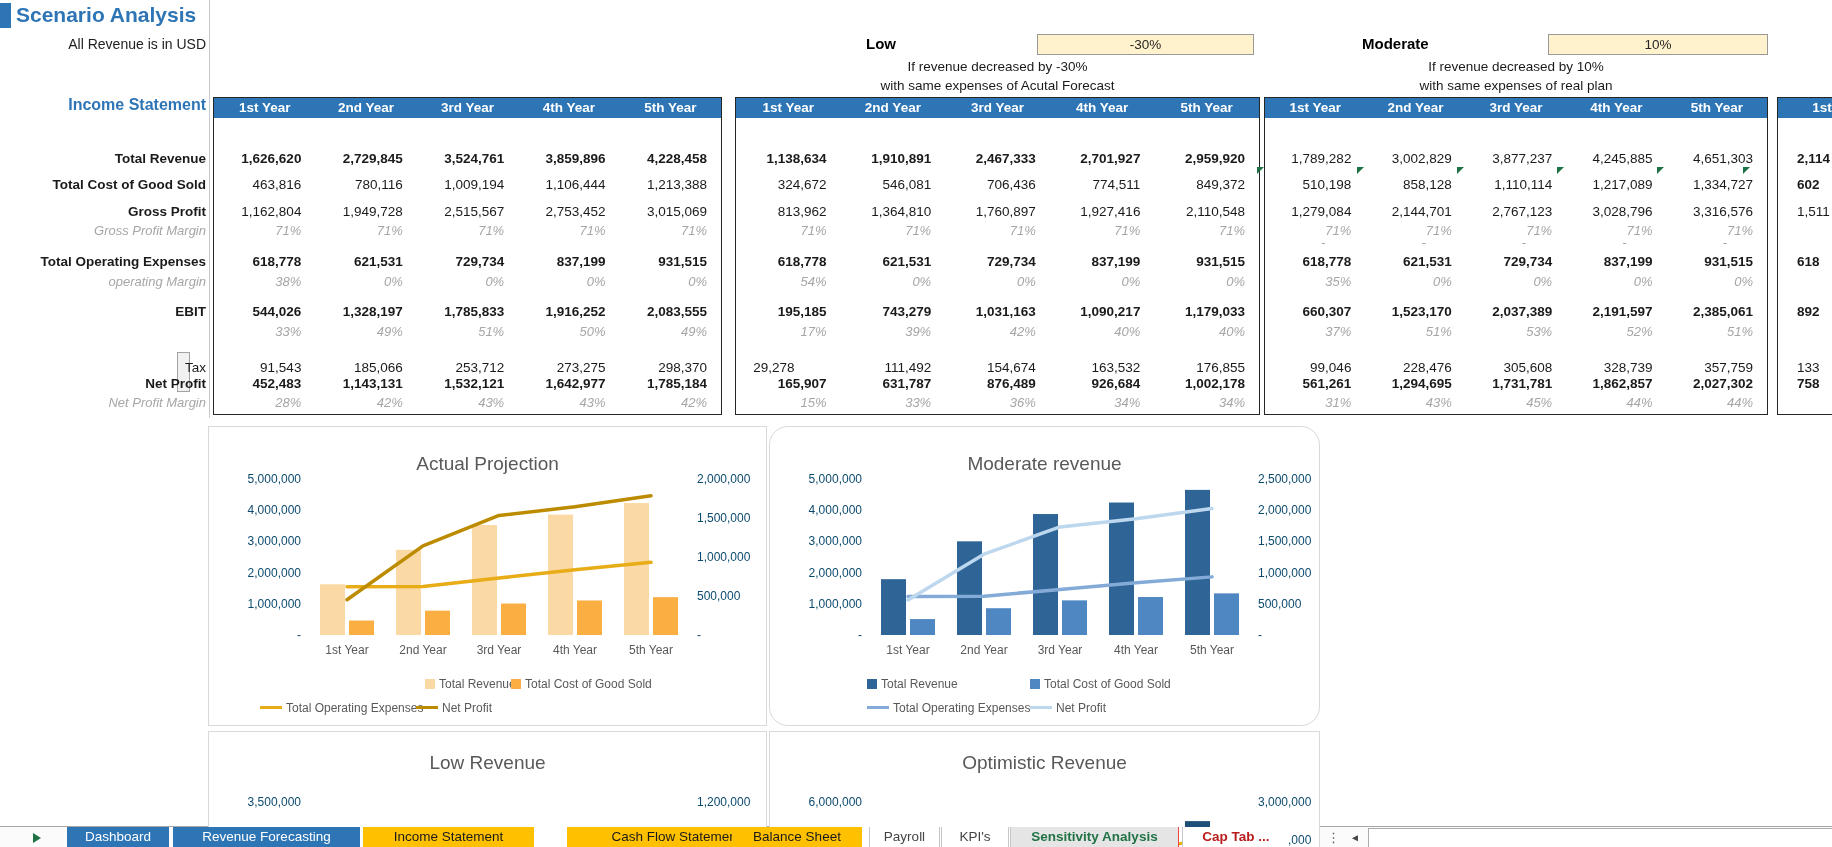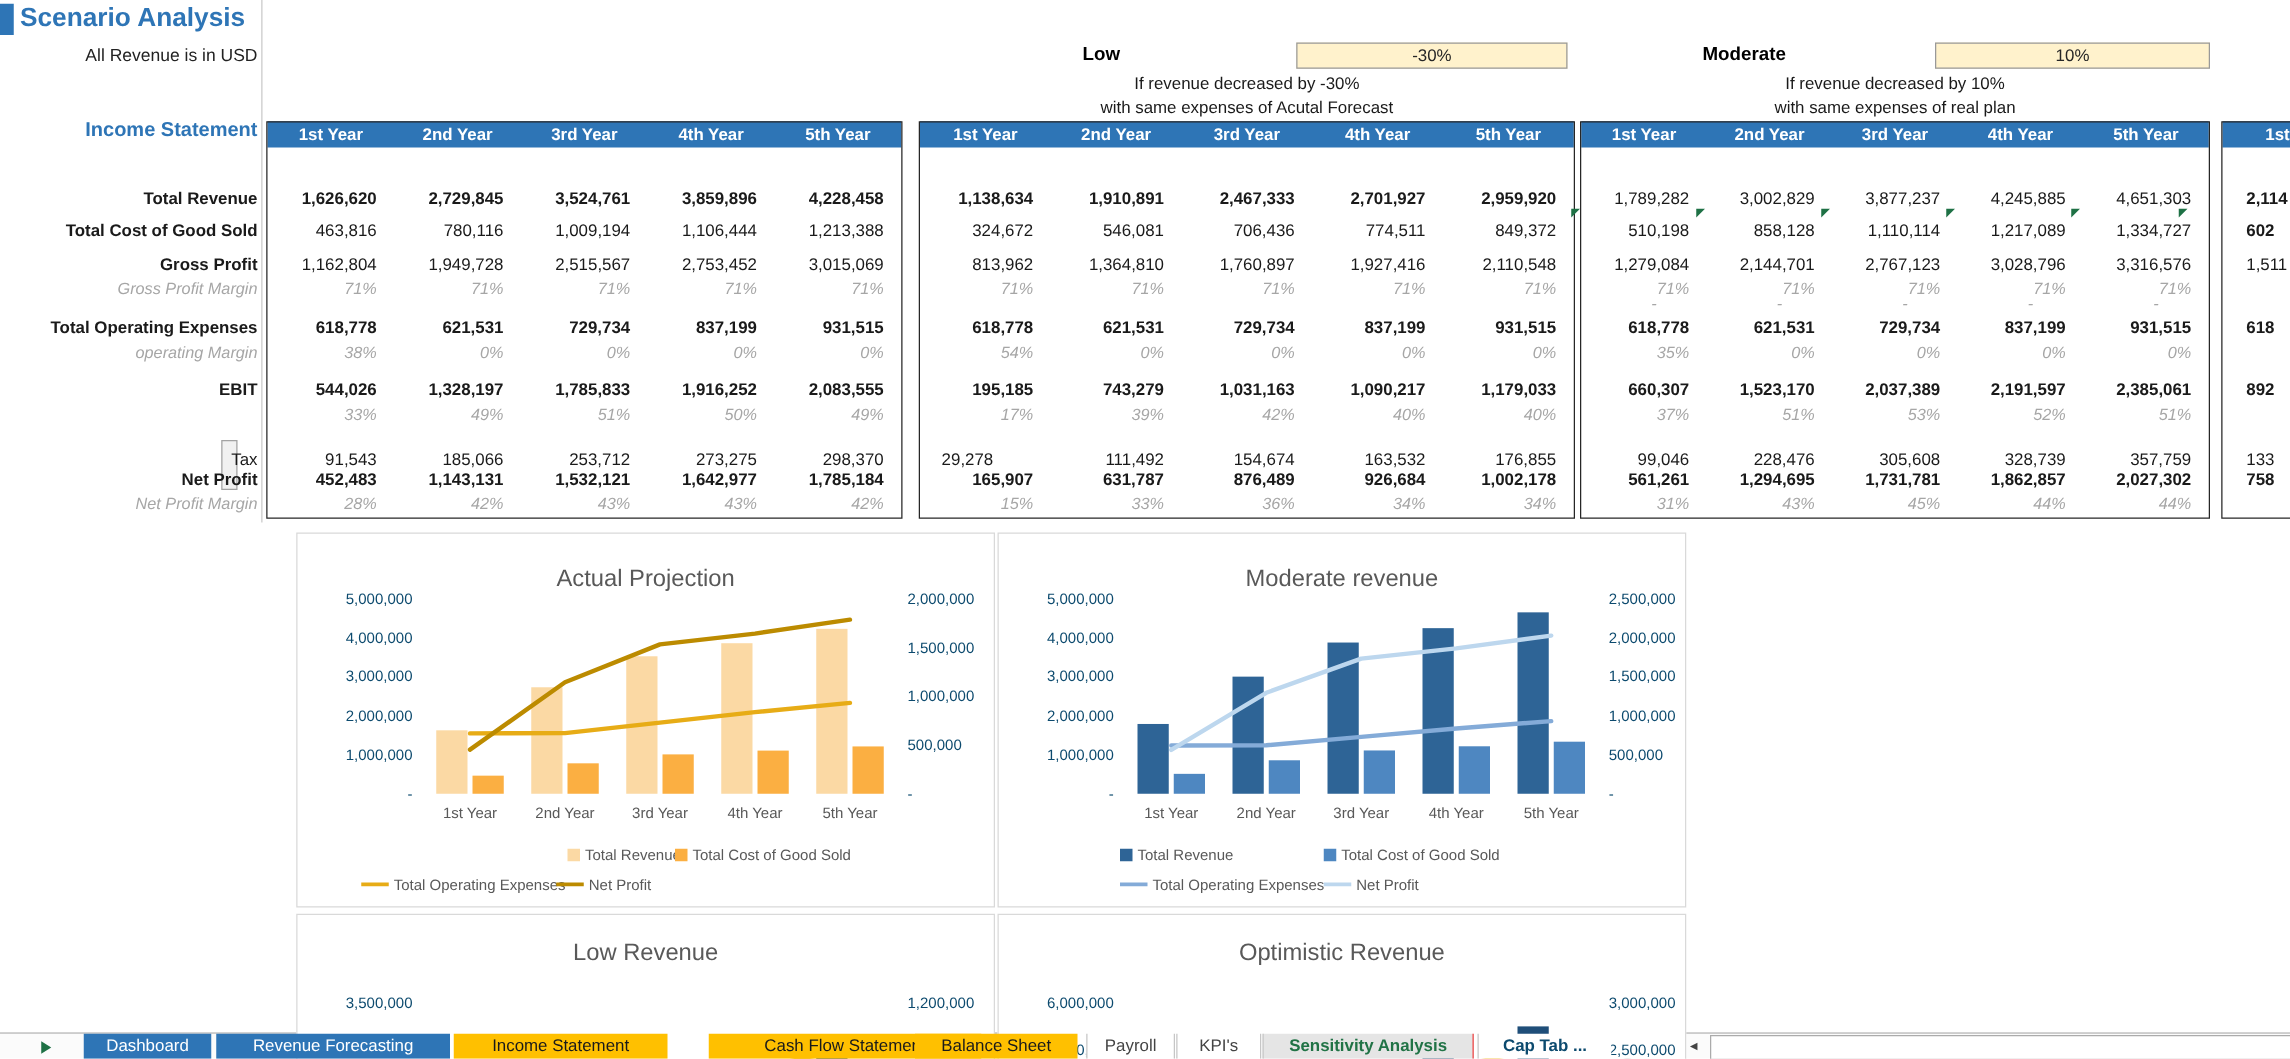--- a/index.html
+++ b/index.html
@@ -25,37 +25,37 @@
   
   .t-border{border:1px solid #262626;pointer-events:none;}
   .t-headbar{background:#2E75B6;height:21px;}
   .t-head{color:#fff;font-size:13.5px;font-weight:700;text-align:center;height:21px;line-height:21px;}
   .v{height:18px;line-height:18px;text-align:right;font-size:13.5px;color:#1a1a1a;}
   .v-b{font-weight:700;}
   .v-pct{font-size:13px;font-style:italic;color:#A6A6A6;}
   .flag{width:0;height:0;border-left:7px solid #1E7145;border-bottom:7px solid transparent;}
   .handle{left:177px;top:352px;width:11px;height:38px;background:#F1F1F1;border:1px solid #A3A3A3;}
   
-  .chart{background:#fff;border:1px solid #D9D9D9;overflow:hidden;margin-left:29px;}
+  .chart{background:#fff;border:1px solid #D9D9D9;overflow:hidden;}
   .chart svg{position:absolute;left:0;top:0;}
   .c-title{position:absolute;width:100%;text-align:center;font-size:19px;color:#595959;}
   .tick{position:absolute;font-size:12px;color:#0c4a6e;height:14px;line-height:14px;}
   .xlab{position:absolute;font-size:12px;color:#595959;height:14px;line-height:14px;text-align:center;}
   .leg{position:absolute;height:14px;line-height:14px;font-size:12px;color:#595959;white-space:nowrap;}
   .leg .sq{display:inline-block;width:10px;height:10px;margin-right:4px;vertical-align:-1px;}
   .leg .ln{display:inline-block;width:22px;height:3px;margin-right:4px;vertical-align:3px;}
   
   .tabbar-line{left:0;top:826px;width:1832px;height:1px;background:#A6A6A6;}
   .tabbar-bg{left:0;top:827px;width:1832px;height:20px;background:#FBFBFB;}
   .sheet-tab{top:827px;height:20px;line-height:20px;text-align:center;font-size:13.5px;cursor:pointer;}
   .tab-blue{background:#2E75B6;color:#fff;}
   .tab-gold{background:#FFC000;color:#1a1a1a;}
   .tab-plain{background:#fff;color:#444;border-left:1px solid #C6C6C6;border-right:1px solid #C6C6C6;}
   .tab-active{background:#e5e5e5;color:#217346;font-weight:700;border-left:1px solid #C6C6C6;border-right:1px solid #ef4444;}
-  .tab-bold{background:#fff;color:#0c4a6e;font-weight:700;border-left:1px solid #C6C6C6;}
+  .tab-bold{background:#fff;color:#b91c1c;font-weight:700;border-left:1px solid #C6C6C6;}
   .nav-play{left:33px;top:833px;width:0;height:0;border-left:8px solid #1E7145;border-top:5px solid transparent;border-bottom:5px solid transparent;}
   .nav-ellipsis{left:68px;top:827px;font-size:13px;font-weight:700;color:#1E7145;height:20px;line-height:18px;}
   .new-sheet{left:1293px;top:829px;width:16px;height:16px;border:1px solid #767676;border-radius:50%;
              color:#595959;font-size:13px;line-height:15px;text-align:center;}
   .kebab{left:1327px;top:828px;color:#595959;font-size:13px;height:20px;line-height:20px;}
   .hscroll-left{left:1346px;top:829px;width:18px;height:17px;font-size:10px;color:#444;text-align:center;line-height:17px;}
   .hscroll-track{left:1368px;top:828px;width:464px;height:18px;background:#fff;border:1px solid #ABABAB;}
 </style>
 </head>
 <body>
@@ -334,21 +334,21 @@
       <div class="xlab" style="left: 103px; width: 70px; top: 216px;">1st Year</div>
       <div class="xlab" style="left: 179px; width: 70px; top: 216px;">2nd Year</div>
       <div class="xlab" style="left: 255px; width: 70px; top: 216px;">3rd Year</div>
       <div class="xlab" style="left: 331px; width: 70px; top: 216px;">4th Year</div>
       <div class="xlab" style="left: 407px; width: 70px; top: 216px;">5th Year</div>
       <div class="leg" style="left: 216px; top: 250px;"><span class="sq" style="background: rgb(251, 217, 164);"></span>Total Revenue</div>
       <div class="leg" style="left: 302px; top: 250px;"><span class="sq" style="background: rgb(251, 175, 66);"></span>Total Cost of Good Sold</div>
       <div class="leg" style="left: 51px; top: 274px;"><span class="ln" style="background: rgb(231, 172, 22);"></span>Total Operating Expenses</div>
       <div class="leg" style="left: 207px; top: 274px;"><span class="ln" style="background: rgb(188, 139, 0);"></span>Net Profit</div>
     </div>
-    <div class="abs chart" style="left: 769px; top: 426px; width: 549px; height: 298px;">
+    <div class="abs chart" style="left: 769px; top: 426px; width: 549px; height: 298px; border-radius: 19px;">
       <div class="c-title" style="top: 26px;">Moderate revenue</div>
       <div class="tick" style="left: 0px; width: 92px; text-align: right; top: 45px;">5,000,000</div>
       <div class="tick" style="left: 0px; width: 92px; text-align: right; top: 76.2px;">4,000,000</div>
       <div class="tick" style="left: 0px; width: 92px; text-align: right; top: 107.4px;">3,000,000</div>
       <div class="tick" style="left: 0px; width: 92px; text-align: right; top: 138.6px;">2,000,000</div>
       <div class="tick" style="left: 0px; width: 92px; text-align: right; top: 169.8px;">1,000,000</div>
       <div class="tick" style="left: 0px; width: 92px; text-align: right; top: 201px;">-</div>
       <div class="tick" style="left: 488px; width: 70px; top: 45px;">2,500,000</div>
       <div class="tick" style="left: 488px; width: 70px; top: 76.2px;">2,000,000</div>
       <div class="tick" style="left: 488px; width: 70px; top: 107.4px;">1,500,000</div>

